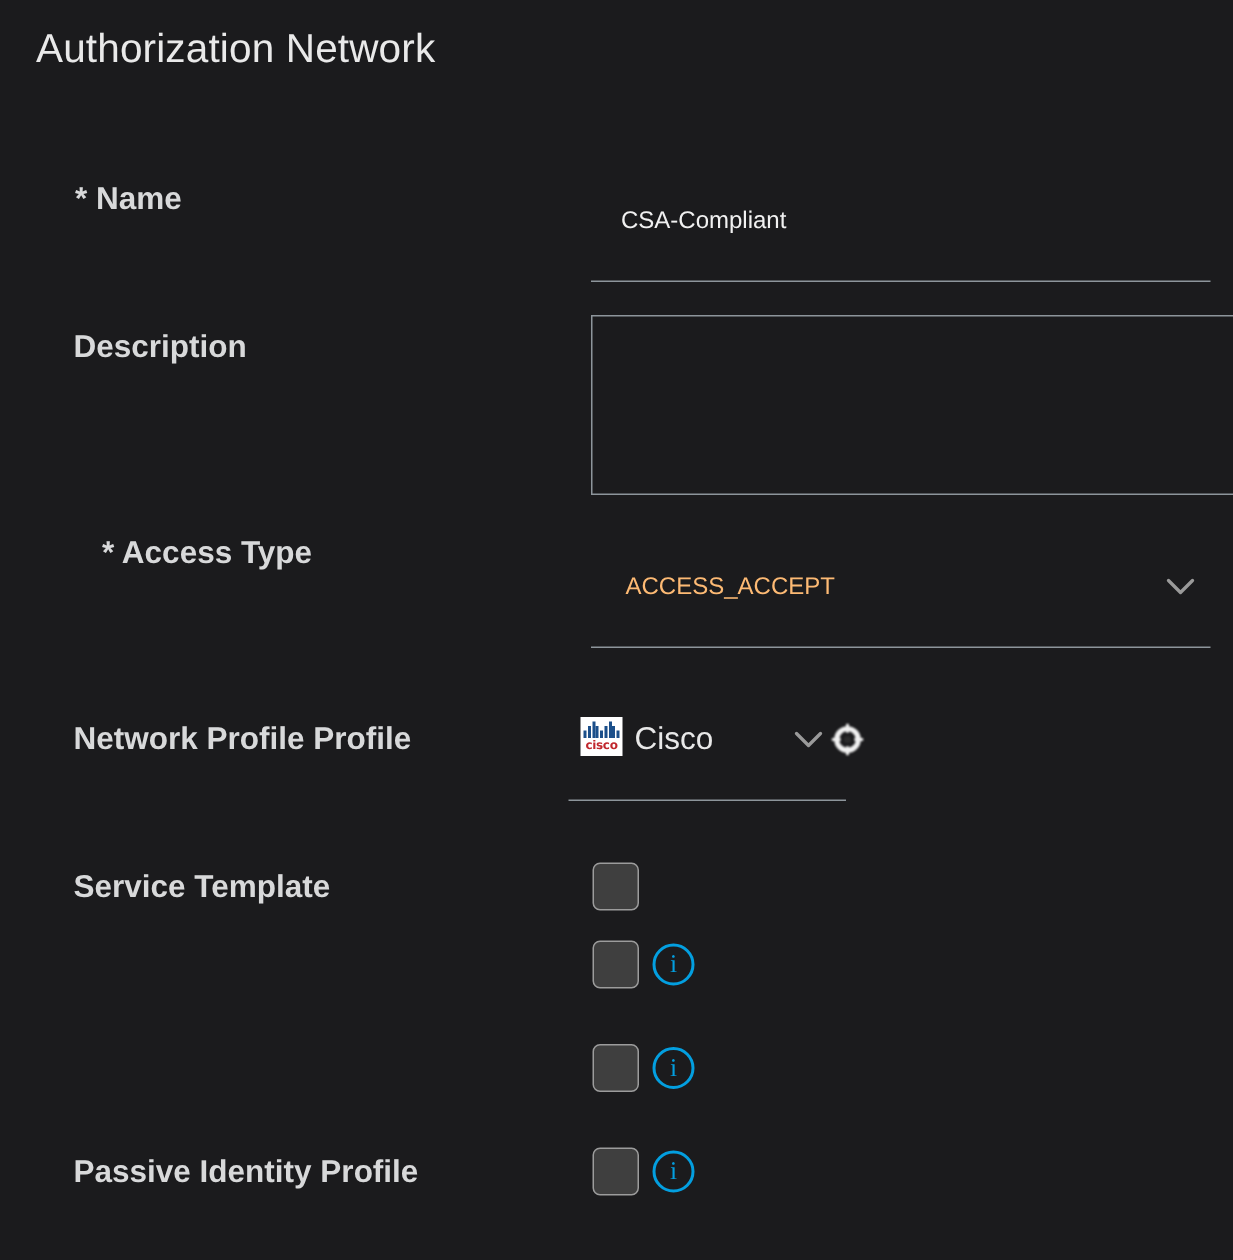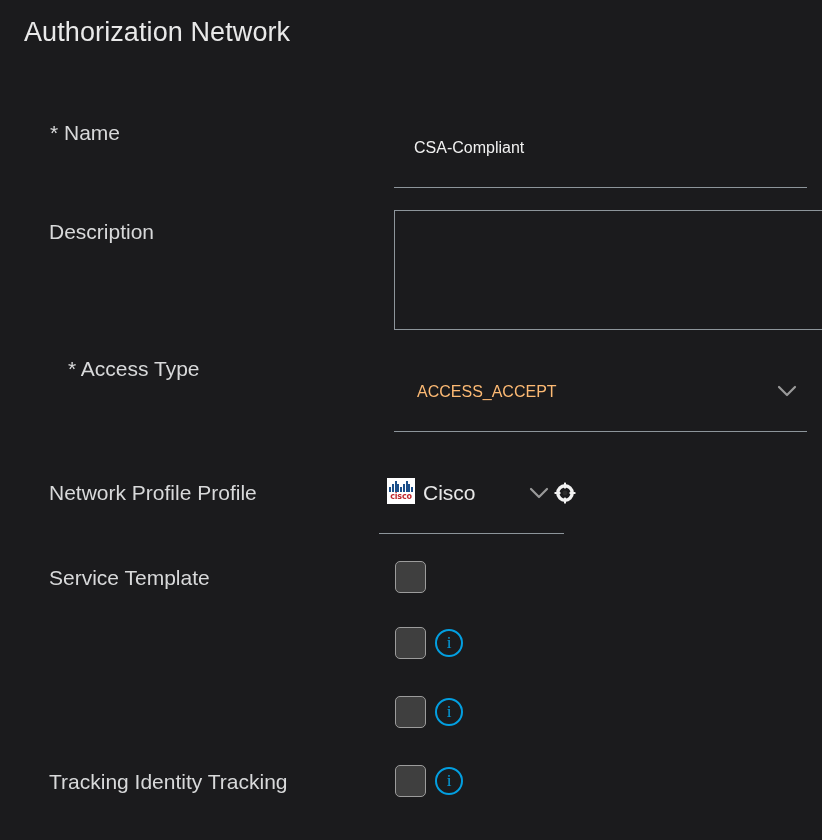--- a/index.html
+++ b/index.html
@@ -27,21 +27,21 @@
     letter-spacing: 0.1px;
     color: #e9e9e9;
     line-height: 36px;
     white-space: nowrap;
   }
 
   
   .field-label {
     position: absolute;
     font-size: 21px;
-    font-weight: 400;
+    font-weight: 700;
     color: #d8d9da;
     line-height: 26px;
     white-space: nowrap;
   }
 
   
   #label-name   { left: 50px;  top: 120px; }
   #value-name {
     position: absolute;
     left: 414px;
@@ -209,21 +209,21 @@
     box-sizing: border-box;
     border: 2px solid #039fe0;
     border-radius: 50%;
     color: #039fe0;
     font-size: 17px;
     line-height: 24px;
     text-align: center;
     font-family: "Liberation Serif", serif;
   }
 
-  #row-service-template { top: 561px; }
+  #row-service-template { top: 575px; }
   #row-track-movement   { top: 627px; }
   #row-agentless        { top: 696px; }
   #row-passive-identity { top: 765px; }
 </style>
 </head>
 <body>
 
 <div id="page-title">Authorization Network</div>
 
 <div class="field-label" id="label-name">* Name</div>
@@ -288,16 +288,16 @@
   <div class="checkbox"></div>
   <div class="info-icon">i</div>
 </div>
 
 <div class="cb-row" id="row-agentless">
   <div class="checkbox"></div>
   <div class="info-icon">i</div>
 </div>
 
 <div class="cb-row" id="row-passive-identity">
-  <div class="field-label">Tracking Identity Tracking</div>
+  <div class="field-label">Passive Identity Profile</div>
   <div class="checkbox"></div>
   <div class="info-icon">i</div>
 </div>
 
 </body></html>

